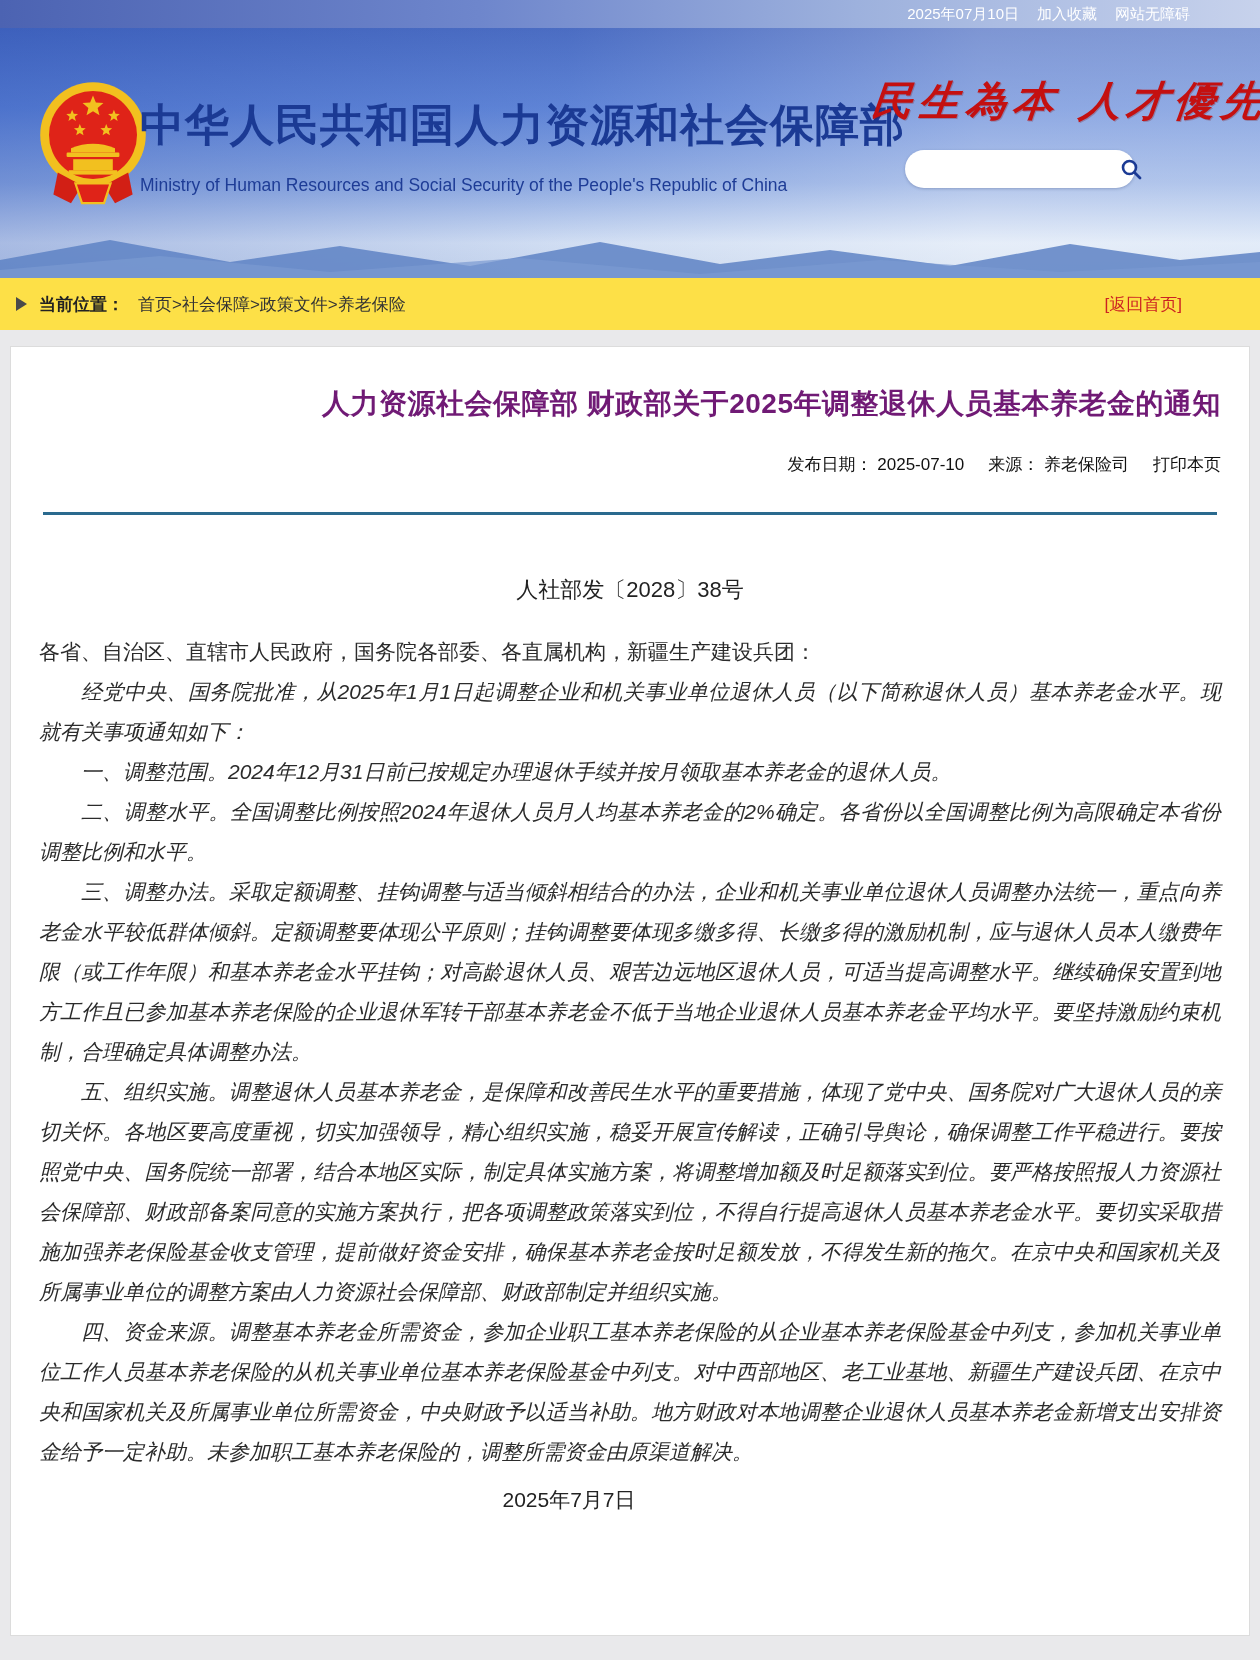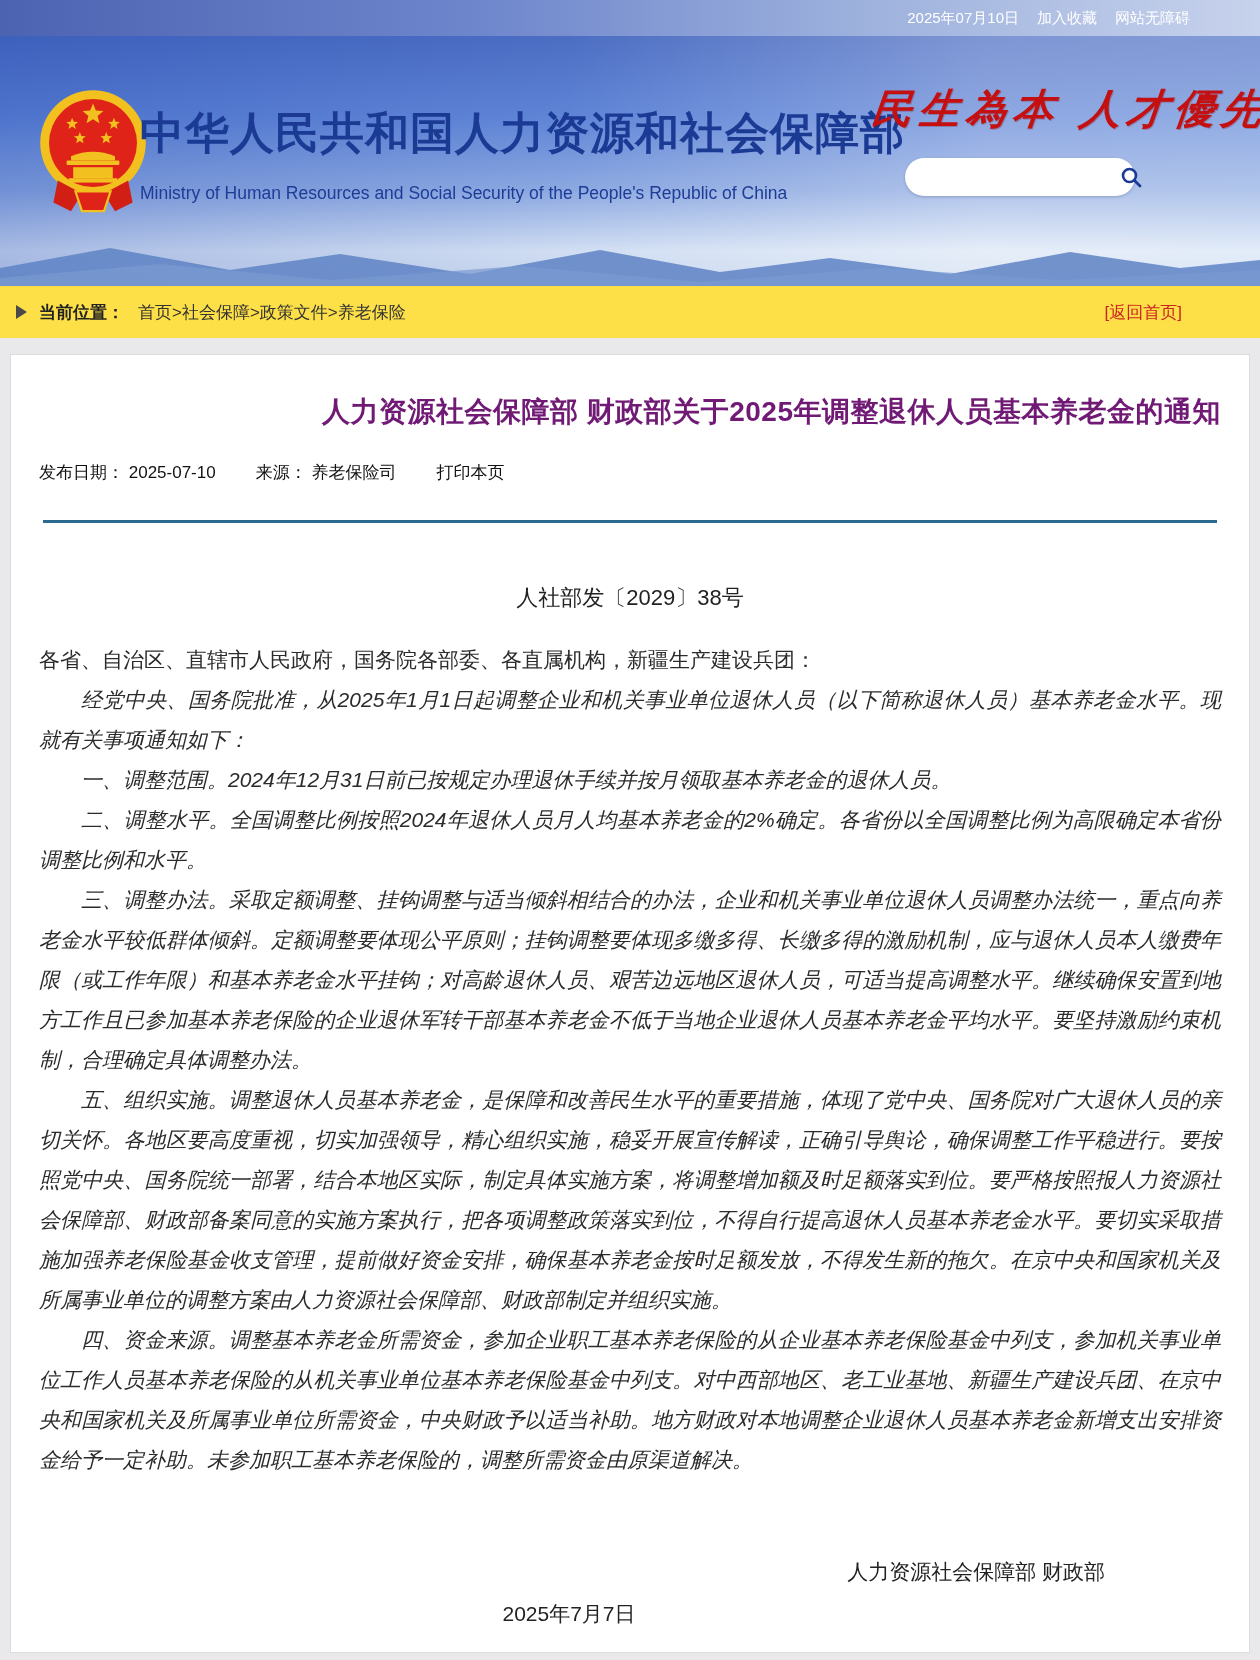--- a/index.html
+++ b/index.html
@@ -5,21 +5,21 @@
   * { margin:0; padding:0; box-sizing:border-box; }
   html,body { width:1260px; }
   body {
     font-family:"Liberation Sans","DejaVu Sans",sans-serif;
     background:#e9e9eb;
     width:1260px; height:1660px; overflow:hidden;
     color:#2b2b2b;
   }
   
   .topbar {
-    height:36px;
+    height:28px;
     background:linear-gradient(90deg,#4c63b2 0%,#6e86cc 38%,#9db1dd 68%,#c7d2ec 100%);
     display:flex; align-items:center; justify-content:flex-end;
     padding-right:70px; gap:18px;
     color:#ffffff; font-size:15px;
   }
   .topbar span { white-space:nowrap; }
   
   .header {
     position:relative; height:250px; overflow:hidden;
     background:linear-gradient(180deg,#4668c0 0%,#5c82d6 32%,#8fabe2 62%,#dbe6f6 86%,#cfdcef 100%);
@@ -72,21 +72,21 @@
   .card {
     background:#ffffff; border:1px solid #dcdcdc;
     margin:16px 10px 0 10px; min-height:1290px;
     padding:34px 28px 24px 28px;
   }
   .article-title {
     text-align:right; font-size:28px; font-weight:bold; color:#701a75;
     letter-spacing:0.5px; margin-top:4px;
   }
   .meta-row {
-    margin-top:30px; display:flex; justify-content:flex-start; gap:40px;
+    margin-top:30px; display:flex; justify-content:flex-end; gap:24px;
     font-size:17px; color:#111;
   }
   .meta-item { white-space:nowrap; }
   .divider { margin:36px 4px 0 4px; height:3px; background:#2a6a8e; }
   .doc-number { margin-top:60px; text-align:center; font-size:22px; color:#222; }
   .body-text { margin-top:27px; font-size:21px; line-height:40px; color:#2b2b2b; text-align:justify; }
   .body-text p { margin:0; }
   .body-text p.indent { text-indent:2em;font-style:italic; }
   .signature { margin-top:78px; text-align:right; padding-right:116px; font-size:21px; color:#222; }
   .sign-date { margin-top:14px; text-align:center; padding-right:122px; font-size:21px; color:#222; }
@@ -154,27 +154,26 @@
   <h1 class="article-title">人力资源社会保障部 财政部关于2025年调整退休人员基本养老金的通知</h1>
 
   <div class="meta-row">
     <span class="meta-item"><span>发布日期：</span> <span>2025-07-10</span></span>
     <span class="meta-item"><span>来源：</span> <span>养老保险司</span></span>
     <span class="meta-item">打印本页</span>
   </div>
 
   <div class="divider"></div>
 
-  <div class="doc-number">人社部发〔2029〕38号</div>
+  <div class="doc-number">人社部发〔2028〕38号</div>
 
   <div class="body-text">
       <p>各省、自治区、直辖市人民政府，国务院各部委、各直属机构，新疆生产建设兵团：</p>
       <p class="indent">经党中央、国务院批准，从2025年1月1日起调整企业和机关事业单位退休人员（以下简称退休人员）基本养老金水平。现就有关事项通知如下：</p>
       <p class="indent">一、调整范围。2024年12月31日前已按规定办理退休手续并按月领取基本养老金的退休人员。</p>
       <p class="indent">二、调整水平。全国调整比例按照2024年退休人员月人均基本养老金的2%确定。各省份以全国调整比例为高限确定本省份调整比例和水平。</p>
       <p class="indent">三、调整办法。采取定额调整、挂钩调整与适当倾斜相结合的办法，企业和机关事业单位退休人员调整办法统一，重点向养老金水平较低群体倾斜。定额调整要体现公平原则；挂钩调整要体现多缴多得、长缴多得的激励机制，应与退休人员本人缴费年限（或工作年限）和基本养老金水平挂钩；对高龄退休人员、艰苦边远地区退休人员，可适当提高调整水平。继续确保安置到地方工作且已参加基本养老保险的企业退休军转干部基本养老金不低于当地企业退休人员基本养老金平均水平。要坚持激励约束机制，合理确定具体调整办法。</p>
       <p class="indent">五、组织实施。调整退休人员基本养老金，是保障和改善民生水平的重要措施，体现了党中央、国务院对广大退休人员的亲切关怀。各地区要高度重视，切实加强领导，精心组织实施，稳妥开展宣传解读，正确引导舆论，确保调整工作平稳进行。要按照党中央、国务院统一部署，结合本地区实际，制定具体实施方案，将调整增加额及时足额落实到位。要严格按照报人力资源社会保障部、财政部备案同意的实施方案执行，把各项调整政策落实到位，不得自行提高退休人员基本养老金水平。要切实采取措施加强养老保险基金收支管理，提前做好资金安排，确保基本养老金按时足额发放，不得发生新的拖欠。在京中央和国家机关及所属事业单位的调整方案由人力资源社会保障部、财政部制定并组织实施。</p>
       <p class="indent">四、资金来源。调整基本养老金所需资金，参加企业职工基本养老保险的从企业基本养老保险基金中列支，参加机关事业单位工作人员基本养老保险的从机关事业单位基本养老保险基金中列支。对中西部地区、老工业基地、新疆生产建设兵团、在京中央和国家机关及所属事业单位所需资金，中央财政予以适当补助。地方财政对本地调整企业退休人员基本养老金新增支出安排资金给予一定补助。未参加职工基本养老保险的，调整所需资金由原渠道解决。</p>
     </div>
 
-  <div class="signature">人力资源社会保障部  财政部</div>
   <div class="sign-date">2025年7月7日</div>
 </div>
 
 </body></html>

